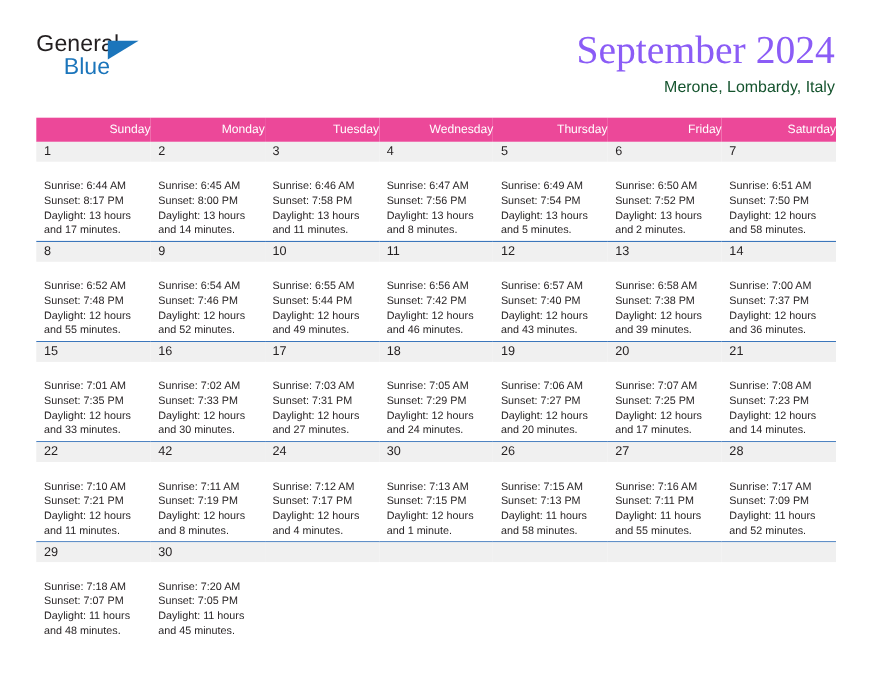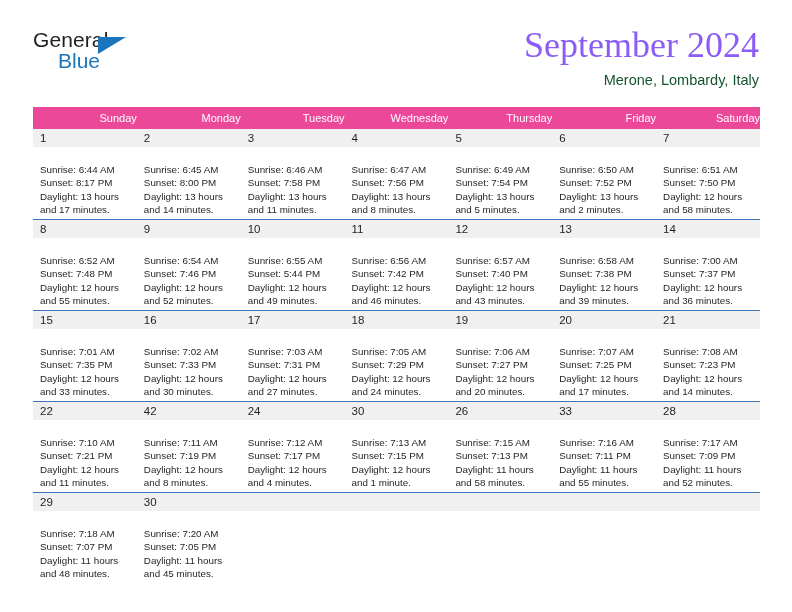--- a/index.html
+++ b/index.html
@@ -474,21 +474,21 @@
               <div class="day-body">
                 <div>Sunrise: 7:15 AM</div>
                 <div>Sunset: 7:13 PM</div>
                 <div>Daylight: 11 hours</div>
                 <div>and 58 minutes.</div>
               </div>
             </div>
           </td>
           <td>
             <div class="daycell">
-              <div class="day-num">33</div>
+              <div class="day-num">27</div>
               <div class="day-body">
                 <div>Sunrise: 7:16 AM</div>
                 <div>Sunset: 7:11 PM</div>
                 <div>Daylight: 11 hours</div>
                 <div>and 55 minutes.</div>
               </div>
             </div>
           </td>
           <td>
             <div class="daycell">

